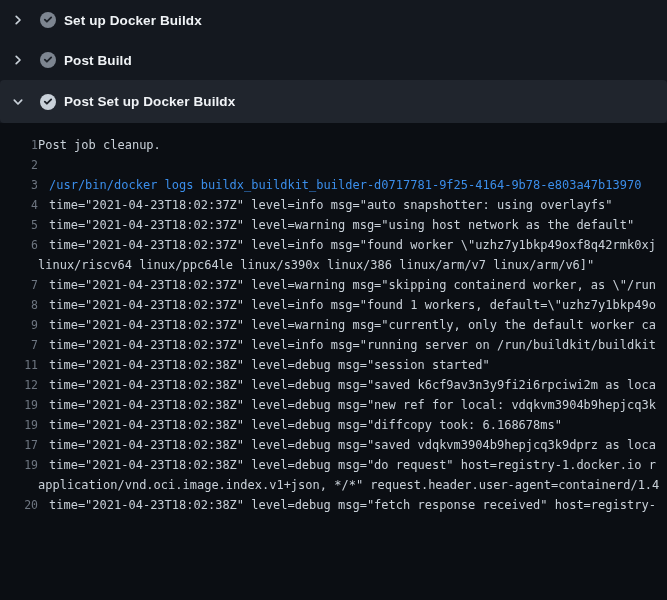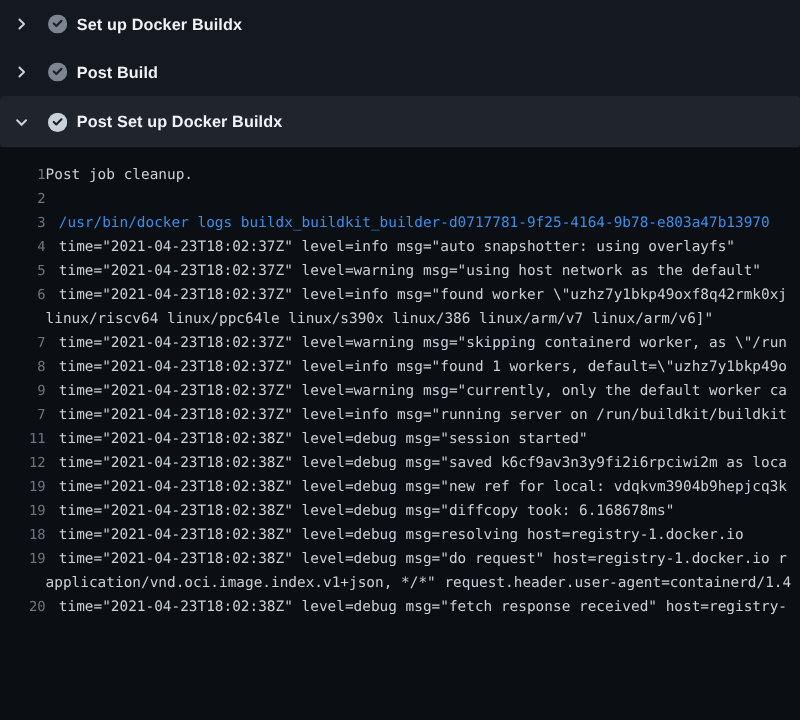--- a/index.html
+++ b/index.html
@@ -213,25 +213,25 @@
   <div class="log-row">
     <span class="ln">19</span>
     <span class="txt indent">time="2021-04-23T18:02:38Z" level=debug msg="new ref for local: vdqkvm3904b9hepjcq3k</span>
   </div>
 
   <div class="log-row">
     <span class="ln">19</span>
     <span class="txt indent">time="2021-04-23T18:02:38Z" level=debug msg="diffcopy took: 6.168678ms"</span>
   </div>
 
-
-  <div class="log-row">
-    <span class="ln">18</span>
-    <span class="txt indent">time="2021-04-23T18:02:38Z" level=debug msg=resolving host=registry-1.docker.io</span>
-  </div>
+  <div class="log-row">
+    <span class="ln">17</span>
+    <span class="txt indent">time="2021-04-23T18:02:38Z" level=debug msg="saved vdqkvm3904b9hepjcq3k9dprz as loca</span>
+  </div>
+
 
   <div class="log-row">
     <span class="ln">19</span>
     <span class="txt indent">time="2021-04-23T18:02:38Z" level=debug msg="do request" host=registry-1.docker.io r</span>
   </div>
 
   <div class="log-row">
     <span class="ln"></span>
     <span class="txt">application/vnd.oci.image.index.v1+json, */*" request.header.user-agent=containerd/1.4</span>
   </div>

